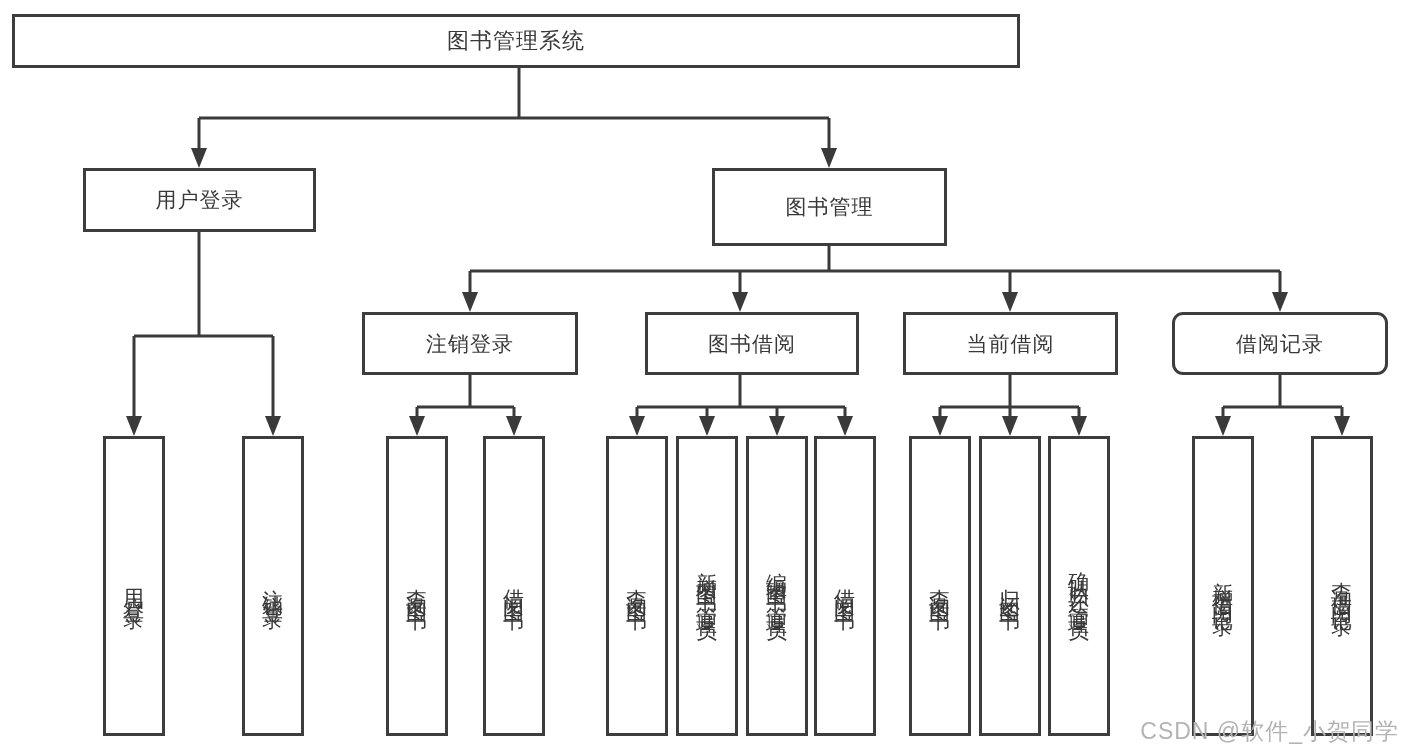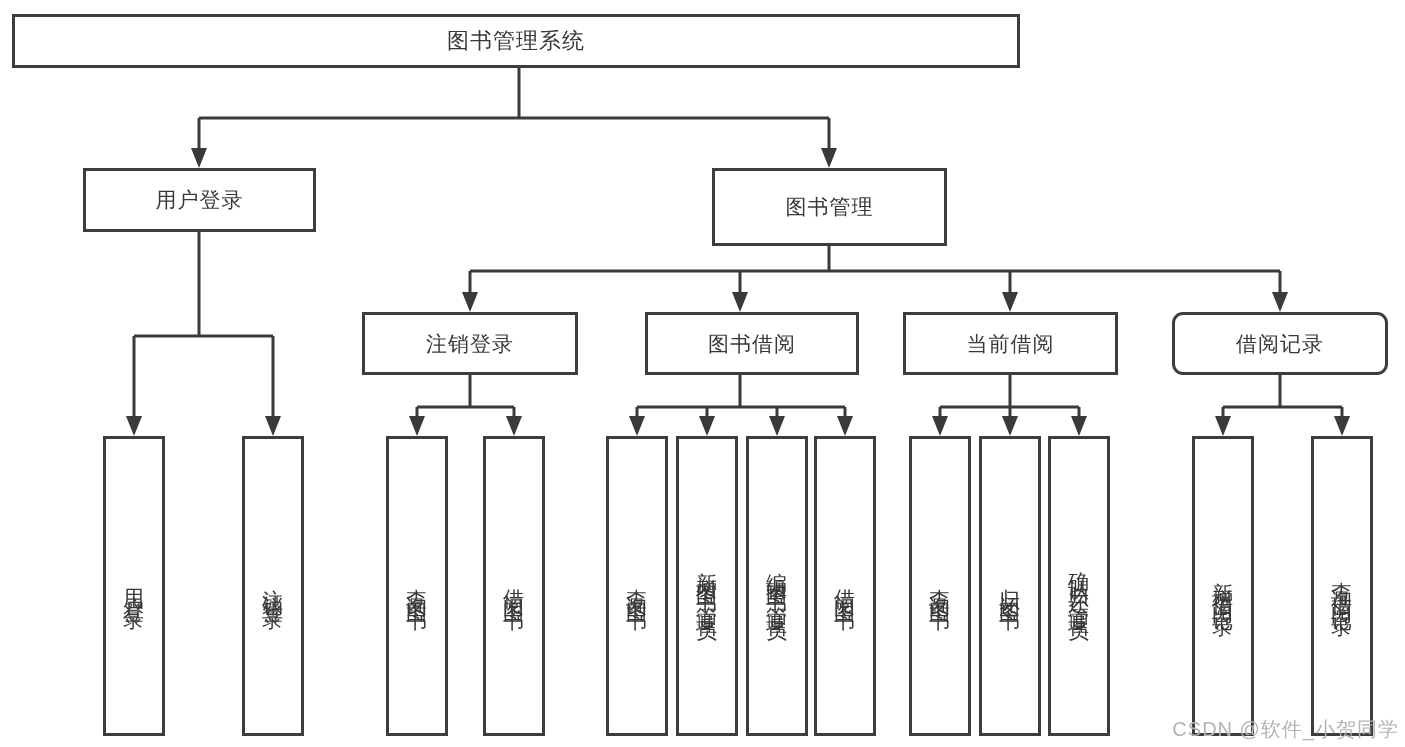--- a/index.html
+++ b/index.html
@@ -30,21 +30,21 @@
     writing-mode:vertical-rl;
     text-orientation:mixed;
     letter-spacing:7px;
     font-size:21px;
     line-height:1;
     padding:4px 0;
   }
   .watermark{
     position:absolute;
     right:6px;top:716px;
-    font-size:20px;
+    font-size:23px;
     color:#b3b3b3;
     letter-spacing:1px;
     white-space:nowrap;
     z-index:5;
   }
 </style>
 </head>
 <body>
 
 <div class="canvas">

